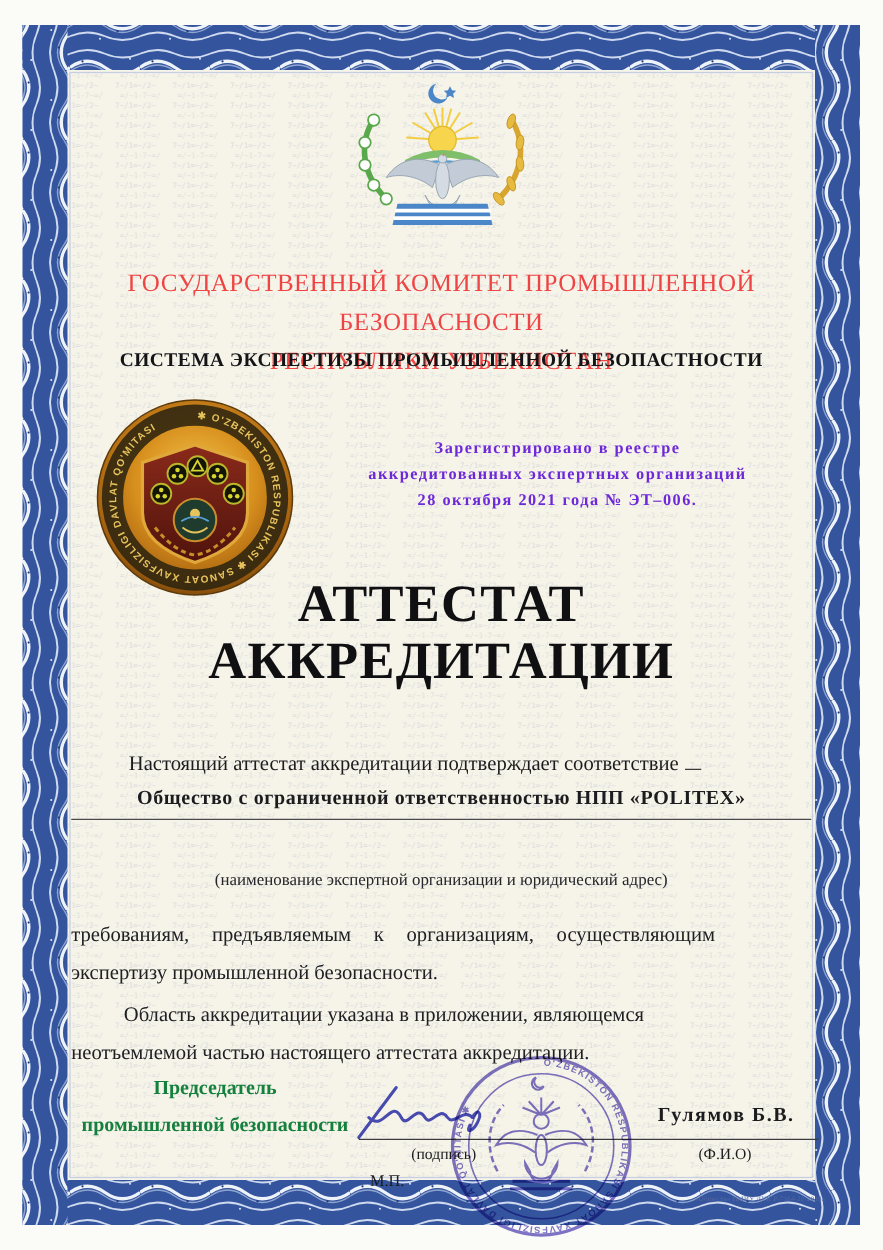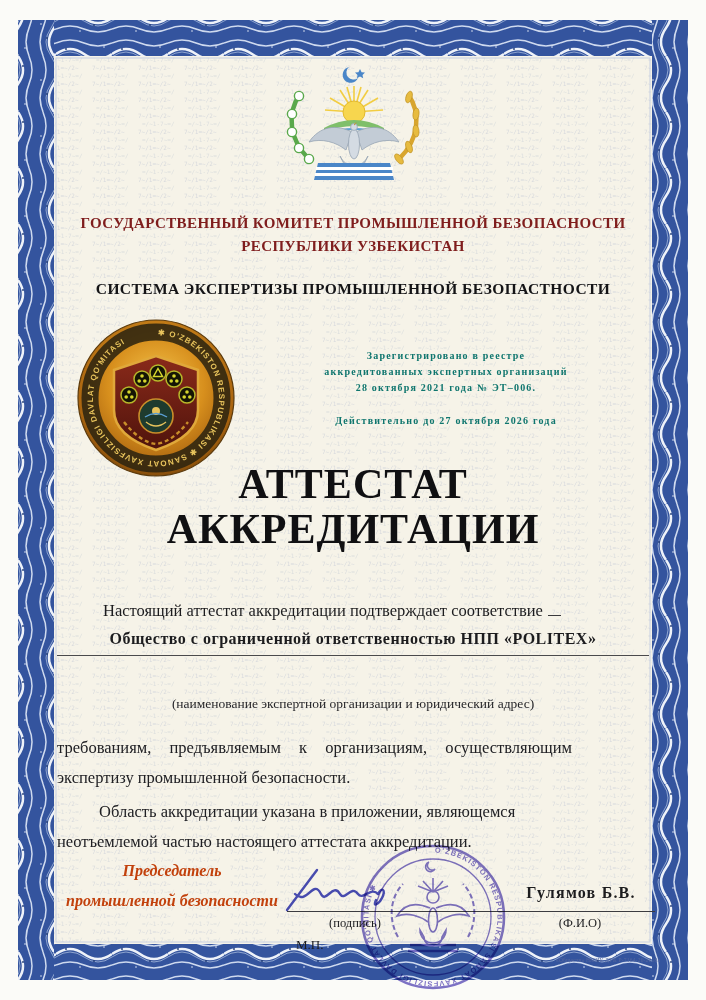--- a/index.html
+++ b/index.html
@@ -2,35 +2,35 @@
 <html><head>
 <meta charset="utf-8">
 <style>
   html,body{margin:0;padding:0;}
   body{width:706px;height:1000px;background:#fbfbf8;font-family:"Liberation Serif",serif;color:#1c1c1e;}
   .page{position:relative;width:706px;height:1000px;overflow:hidden;}
   .abs{position:absolute;}
   .center{text-align:center;}
   .frame-svg{left:0;top:0;}
   .overlay-svg{pointer-events:none;}
-  .header-block{left:53px;top:212px;width:600px;font-size:15px;font-weight:bold;line-height:1.55;letter-spacing:.4px;color:#7f1d1d;}
+  .header-block{left:53px;top:212px;width:600px;font-size:20px;font-weight:normal;line-height:1.55;letter-spacing:.4px;color:#ef4444;}
   .system-line{left:53px;top:280px;width:600px;font-size:15.5px;font-weight:bold;letter-spacing:.4px;color:#141416;}
-  .reg-block{left:240px;top:348px;width:412px;font-size:10px;font-weight:bold;letter-spacing:1.2px;line-height:1.6;color:#0f766e;}
+  .reg-block{left:240px;top:348px;width:412px;font-size:13px;font-weight:bold;letter-spacing:1.2px;line-height:1.6;color:#6d28d9;}
   .valid-line{margin-top:17px;}
   .cert-title{left:0;top:462px;width:706px;font-size:42px;font-weight:bold;line-height:1.06;letter-spacing:1px;color:#101012;}
   .confirm-row{left:57px;top:598px;width:504px;font-size:16.5px;display:flex;align-items:baseline;}
   .confirm-row .lead{padding-left:46px;white-space:nowrap;}
   .fill-line{flex:1;border-bottom:1.2px solid #3a3a3c;height:1.05em;margin-left:5px;}
   .org-line{left:57px;top:630px;width:592px;font-size:16px;font-weight:bold;letter-spacing:.5px;border-bottom:1.3px solid #4a4a4c;padding-bottom:7px;}
   .addr-line{left:57px;top:663px;width:592px;font-size:16px;font-weight:bold;letter-spacing:.8px;border-bottom:1.3px solid #4a4a4c;padding-bottom:7px;}
   .caption-line{left:57px;top:696px;width:592px;font-size:13.5px;color:#26262a;}
   .para{left:57px;width:515px;font-size:16.5px;line-height:1.8;color:#202024;}
   .para1{top:733px;text-align:justify;}
   .para2{top:797px;text-indent:42px;}
-  .sig-left{left:50px;top:856px;width:244px;font-size:16px;font-weight:bold;line-height:1.85;color:#c2410c;font-style:italic;}
+  .sig-left{left:50px;top:856px;width:244px;font-size:16px;font-weight:bold;line-height:1.85;color:#15803d;}
   .sig-rule{left:287px;top:911px;width:368px;border-top:1.5px solid #3c3c40;height:0;}
   .sig-caption{left:305px;top:916px;width:100px;font-size:12.5px;}
   .fio-caption{left:520px;top:916px;width:120px;font-size:12.5px;}
   .mp-label{left:296px;top:937px;font-size:13px;}
   .name-label{left:498px;top:884px;width:166px;font-size:16px;font-weight:bold;letter-spacing:1.2px;}
   .fine-print{left:556px;top:957px;width:120px;font-size:5.5px;color:#56689f;letter-spacing:.2px;}
   .gold-seal{left:76px;top:318px;}
   .emblem{left:278px;top:60px;}
   .stamp{left:358px;top:842px;mix-blend-mode:multiply;opacity:.92;}
   .signature-ink{left:283px;top:860px;mix-blend-mode:multiply;}
@@ -186,21 +186,20 @@
     <circle cx="80" cy="98" r="17" fill="#1e3b2e" stroke="#c98e2a" stroke-width="1.6"></circle>
     <circle cx="80" cy="93" r="4" fill="#e7c35c"></circle>
     <path d="M70,104 Q80,112 90,104" stroke="#e7c35c" stroke-width="1.4" fill="none"></path>
     <path d="M69,99 Q80,92 91,99" stroke="#5a9fd4" stroke-width="1.4" fill="none"></path>
   </svg>
 
   <div class="abs reg-block center">
     <div>Зарегистрировано в реестре</div>
     <div>аккредитованных экспертных организаций</div>
     <div>28 октября 2021 года № ЭТ–006.</div>
-    <div class="valid-line">Действительно до 27 октября 2026 года</div>
   </div>
 
   <div class="abs cert-title center">
     <div>АТТЕСТАТ</div>
     <div>АККРЕДИТАЦИИ</div>
   </div>
 
   <div class="abs confirm-row">
     <span class="lead">Настоящий аттестат аккредитации подтверждает соответствие</span>
     <span class="fill-line"></span>

